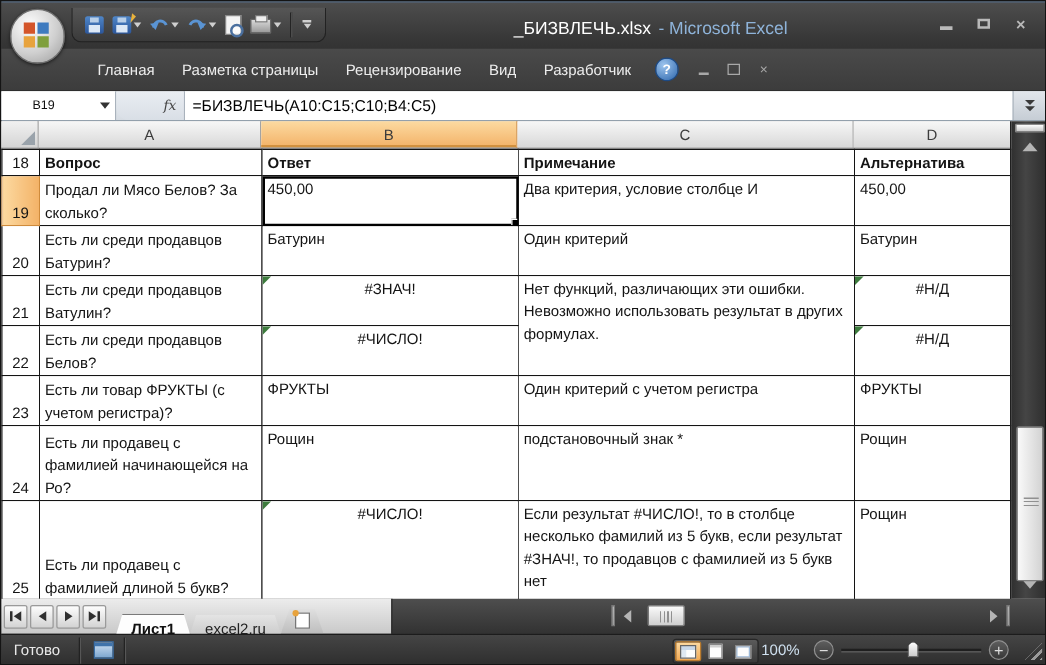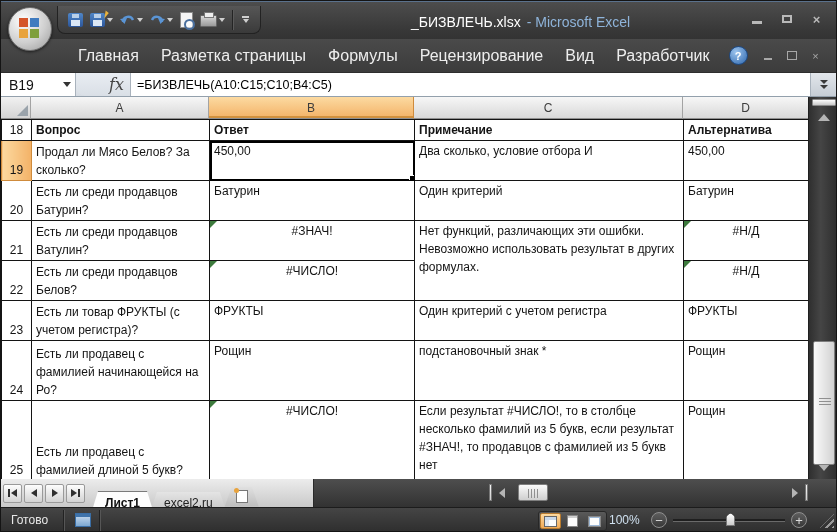--- a/index.html
+++ b/index.html
@@ -30,32 +30,32 @@
   .qmore .bar{width:7px;height:2px;background:#cfcfcf;}
   .title{position:absolute;left:410px;top:0;height:38px;line-height:40px;font-size:14px;color:#fff;white-space:nowrap;}
   .title .appname{color:#8fb4da;margin-left:6px;}
   .wincontrols{position:absolute;right:6px;top:8px;display:flex;gap:3px;}
   .wbtn{width:27px;height:18px;display:flex;align-items:center;justify-content:center;border-radius:3px;color:#b9b9b9;font-size:13px;font-weight:bold;}
   .minbar{width:10px;height:3px;background:#b9b9b9;margin-top:7px;}
   .maxrect{width:10px;height:8px;border:2px solid #b9b9b9;box-sizing:border-box;}
   
   .ribbonrow{position:absolute;left:0;top:38px;width:100%;height:34px;background:linear-gradient(#4a4a4a,#3c3c3c);border-bottom:1px solid #2e2e2e;box-sizing:border-box;display:flex;align-items:center;}
   .rtabs{display:flex;margin-left:66px;}
-  .rtab{padding:7px 11px;font-size:16px;color:#ededed;white-space:nowrap;}
+  .rtab{padding:7px 11px;font-size:12px;color:#ededed;white-space:nowrap;}
   .helpbtn{width:17px;height:17px;border-radius:50%;background:radial-gradient(circle at 35% 30%,#9cc4ee,#2d66ac);color:#fff;font-size:11px;font-weight:bold;display:flex;align-items:center;justify-content:center;margin-left:8px;border:1px solid #1d4a85;}
   .miniwins{display:flex;gap:4px;margin-left:10px;margin-right:8px;align-items:center;}
   .mw{width:20px;height:14px;display:flex;align-items:center;justify-content:center;color:#a8a8a8;font-size:11px;}
   .mw .b{width:8px;height:2px;background:#a8a8a8;margin-top:6px;}
   .mw .r{width:8px;height:7px;border:1px solid #a8a8a8;}
   
   .formulabar{position:absolute;left:0;top:72px;width:100%;height:24px;background:linear-gradient(#eef1f5,#d6dce3);border-bottom:1px solid #93a0ac;box-sizing:border-box;display:flex;align-items:stretch;}
-  .namebox{width:62px;background:#fff;border-right:1px solid #a9b2bc;display:flex;align-items:center;justify-content:space-between;padding:0 4px 0 8px;font-size:14px;color:#111;}
+  .namebox{width:62px;background:#fff;border-right:1px solid #a9b2bc;display:flex;align-items:center;justify-content:space-between;padding:0 4px 0 25px;font-size:10px;color:#111;}
   .nbarrow{width:0;height:0;border-left:4px solid transparent;border-right:4px solid transparent;border-top:5px solid #333;}
   .fxzone{width:48px;display:flex;align-items:center;justify-content:flex-end;padding-right:6px;background:linear-gradient(#e9edf2,#d9dfe6);border-right:1px solid #a9b2bc;border-radius:0 0 0 10px;}
-  .fxlbl{font-style:italic;font-family:"DejaVu Serif",serif;font-size:16px;color:#444;}
+  .fxlbl{font-style:italic;font-family:"DejaVu Serif",serif;font-size:11px;color:#444;}
   .formulainput{flex:1;background:#fff;display:flex;align-items:center;padding-left:6px;font-size:12.5px;color:#000;white-space:nowrap;overflow:hidden;}
   .fbexpand{width:25px;background:linear-gradient(#e2e6eb,#c6cdd5);border-left:1px solid #a9b2bc;display:flex;flex-direction:column;align-items:center;justify-content:center;gap:1px;}
   .chev{width:0;height:0;border-left:4px solid transparent;border-right:4px solid transparent;border-top:4px solid #3a3a3a;}
   
   .sheet{position:absolute;left:0;top:96px;width:837px;height:382px;background:#fff;}
   .colheads{position:absolute;left:0;top:0;height:22px;display:flex;}
   .ch{box-sizing:border-box;height:22px;background:linear-gradient(#f7f7f7,#d8d8d8);border-right:1px solid #a3a3a3;border-bottom:1px solid #8f8f8f;display:flex;align-items:center;justify-content:center;font-size:12px;color:#3c3c3c;}
   .ch.sel{background:linear-gradient(#fcdaa1,#f3b267);border-right:1px solid #cf8b3c;box-shadow:inset 0 -2px 0 #d2913e;color:#4a3push;}
   .corner{width:30px;background:linear-gradient(#f1f1f1,#d4d4d4);position:relative;border-right:1px solid #a3a3a3;border-bottom:1px solid #8f8f8f;box-sizing:border-box;}
   .corner::after{content:"";position:absolute;right:2px;bottom:2px;width:0;height:0;border-left:11px solid transparent;border-bottom:11px solid #9aa3ab;}
@@ -187,21 +187,20 @@
       <div class="wbtn">
           <span>×</span>
         </div>
     </div>
   </div>
 
   <div class="ribbonrow">
     <div class="rtabs">
       <span class="rtab">Главная</span>
       <span class="rtab">Разметка страницы</span>
-      <span class="rtab">Формулы</span>
       <span class="rtab">Рецензирование</span>
       <span class="rtab">Вид</span>
       <span class="rtab">Разработчик</span>
     </div>
     <div class="helpbtn">
         <span>?</span>
       </div>
     <div class="miniwins">
       <div class="mw">
           <span class="b"></span>
@@ -254,21 +253,21 @@
         <td class="rowhead">18</td>
         <td class="colA bold">Вопрос</td>
         <td class="top bold">Ответ</td>
         <td class="top bold">Примечание</td>
         <td class="top bold gray">Альтернатива</td>
       </tr>
       <tr style="height:40px">
         <td class="rowhead sel">19</td>
         <td class="colA">Продал ли Мясо Белов? За сколько?</td>
         <td class="top green right active-cell">450,00</td>
-        <td class="top">Два сколько, условие отбора И</td>
+        <td class="top">Два критерия, условие столбце И</td>
         <td class="top green right">450,00</td>
       </tr>
       <tr style="height:40px">
         <td class="rowhead">20</td>
         <td class="colA">Есть ли среди продавцов Батурин?</td>
         <td class="top green">Батурин</td>
         <td class="top">Один критерий</td>
         <td class="top green">Батурин</td>
       </tr>
       <tr style="height:40px">

